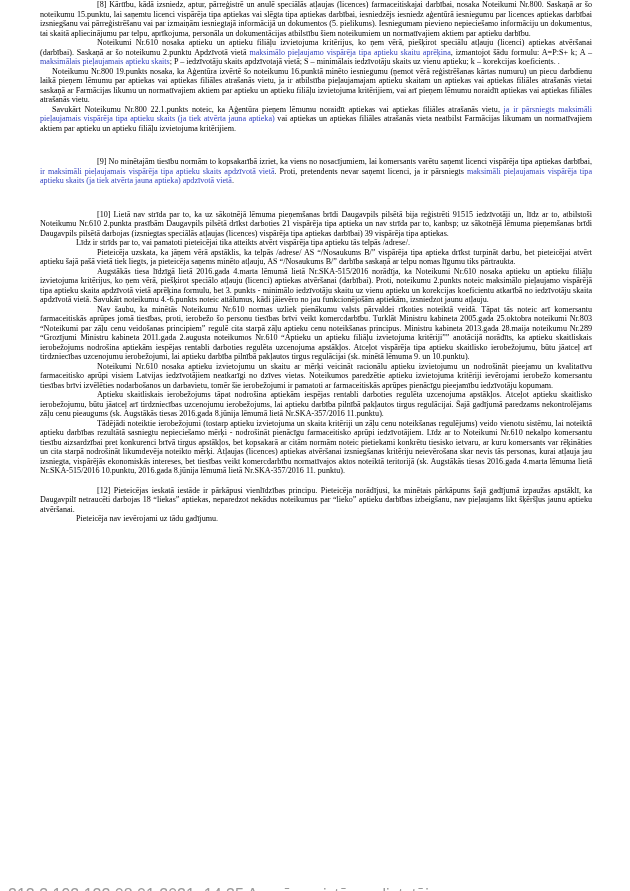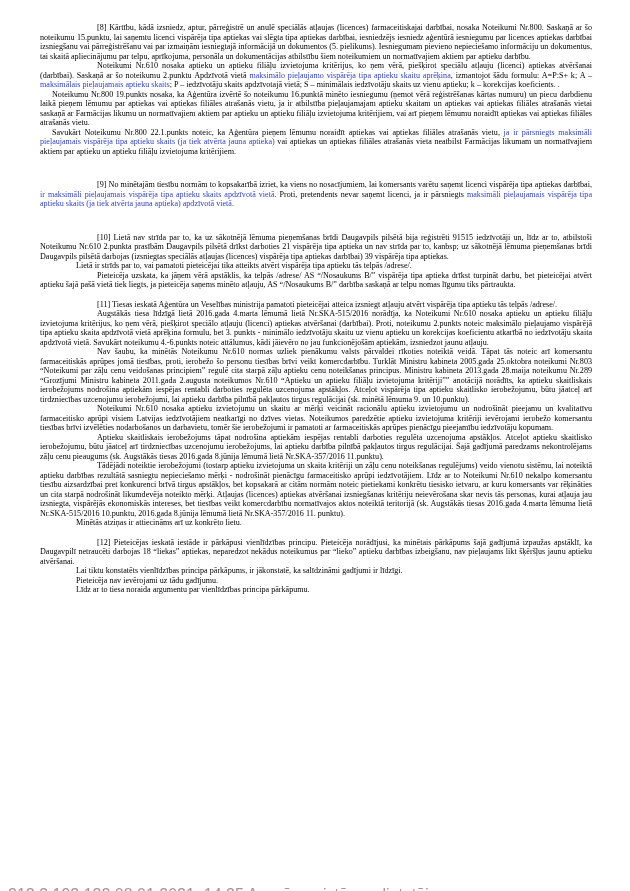--- a/index.html
+++ b/index.html
@@ -11,21 +11,20 @@
     overflow: hidden;
   }
   .page {
     position: absolute; inset: 0;
     background: #ffffff;
   }
   .doc {
     position: absolute;
     top: 0; left: 40px;
     width: 552px;
-    padding-top: 23px;
     color: #000000;
     font-size: 8.1px;
     line-height: 9.5px;
     text-align: justify;
   }
   .para { margin: 0; }
   .sp-s { margin-top: 10px; }
   .sp-l { margin-top: 24px; }
   .ind-lg { text-indent: 57px; }
   .ind-md { text-indent: 36px; }
@@ -46,28 +45,24 @@
 <body>
 
 <div class="page">
   <div class="doc">
       <p class="para ind-lg"><span>[8] Kārtību, kādā izsniedz, aptur, pārreģistrē un anulē speciālās atļaujas (licences) farmaceitiskajai darbībai, nosaka Noteikumi Nr.800. Saskaņā ar šo noteikumu 15.punktu, lai saņemtu licenci vispārēja tipa aptiekas vai slēgta tipa aptiekas darbībai, iesniedzējs iesniedz aģentūrā iesniegumu par licences aptiekas darbībai izsniegšanu vai pārreģistrēšanu vai par izmaiņām iesniegtajā informācijā un dokumentos (5. pielikums). Iesniegumam pievieno nepieciešamo informāciju un dokumentus, tai skaitā apliecinājumu par telpu, aprīkojuma, personāla un dokumentācijas atbilstību šiem noteikumiem un normatīvajiem aktiem par aptieku darbību.</span></p>
       <p class="para ind-lg"><span>Noteikumi Nr.610 nosaka aptieku un aptieku filiāļu izvietojuma kritērijus, ko ņem vērā, piešķirot speciālu atļauju (licenci) aptiekas atvēršanai (darbībai). Saskaņā ar šo noteikumu 2.punktu  Apdzīvotā vietā </span><span class="hl">maksimālo pieļaujamo vispārēja tipa aptieku skaitu aprēķina</span><span>, izmantojot šādu formulu: A=P:S+ k; A – </span><span class="hl">maksimālais pieļaujamais aptieku skaits</span><span>; P – iedzīvotāju skaits apdzīvotajā vietā; S – minimālais iedzīvotāju skaits uz vienu aptieku; k – korekcijas koeficients. .</span></p>
       <p class="para ind-sm"><span>Noteikumu Nr.800 19.punkts nosaka, ka Aģentūra izvērtē šo noteikumu 16.punktā minēto iesniegumu (ņemot vērā reģistrēšanas kārtas numuru) un piecu darbdienu laikā pieņem lēmumu par aptiekas vai aptiekas filiāles atrašanās vietu, ja ir atbilstība pieļaujamajam aptieku skaitam un aptiekas vai aptiekas filiāles atrašanās vietai saskaņā ar Farmācijas likumu un normatīvajiem aktiem par aptieku un aptieku filiāļu izvietojuma kritērijiem, vai arī pieņem lēmumu noraidīt aptiekas vai aptiekas filiāles atrašanās vietu.</span></p>
       <p class="para ind-sm"><span>Savukārt Noteikumu Nr.800 22.1.punkts noteic, ka Aģentūra pieņem lēmumu noraidīt aptiekas vai aptiekas filiāles atrašanās vietu, </span><span class="hl">ja ir pārsniegts maksimāli pieļaujamais vispārēja tipa aptieku skaits (ja tiek atvērta jauna aptieka)</span><span> vai aptiekas un aptiekas filiāles atrašanās vieta neatbilst Farmācijas likumam un normatīvajiem aktiem par aptieku un aptieku filiāļu izvietojuma kritērijiem.</span></p>
       <p class="para ind-lg sp-l"><span>[9] No minētajām tiesību normām to kopsakarībā izriet, ka viens no nosacījumiem, lai komersants varētu saņemt licenci vispārēja tipa aptiekas darbībai, </span><span class="hl">ir maksimāli pieļaujamais vispārēja tipa aptieku skaits apdzīvotā vietā</span><span>. Proti, pretendents nevar saņemt licenci, ja ir pārsniegts </span><span class="hl">maksimāli pieļaujamais vispārēja tipa aptieku skaits (ja tiek atvērta jauna aptieka) apdzīvotā vietā</span><span>.</span></p>
       <p class="para ind-lg sp-l"><span>[10] Lietā nav strīda par to, ka uz sākotnējā lēmuma pieņemšanas brīdi Daugavpils pilsētā bija reģistrēti 91515 iedzīvotāji un, līdz ar to, atbilstoši Noteikumu Nr.610 2.punkta prasībām Daugavpils pilsētā drīkst darboties 21 vispārēja tipa aptieka un nav strīda par to,  kanbsp; uz sākotnējā lēmuma pieņemšanas brīdi Daugavpils pilsētā darbojas (izsniegtas speciālās atļaujas (licences) vispārēja tipa aptiekas darbībai) 39 vispārēja tipa aptiekas.</span></p>
-      <p class="para ind-md"><span>Lietā ir strīds par to, vai pamatoti pieteicējai tika atteikts atvērt vispārēja tipa aptieku tās telpās /adrese/.</span></p>
+      <p class="para ind-md"><span>Līdz ir strīds par to, vai pamatoti pieteicējai tika atteikts atvērt vispārēja tipa aptieku tās telpās /adrese/.</span></p>
       <p class="para ind-lg"><span>Pieteicēja uzskata, ka jāņem vērā apstāklis, ka telpās /adrese/ AS “/Nosaukums B/” vispārēja tipa aptieka drīkst turpināt darbu, bet pieteicējai atvērt aptieku šajā pašā vietā tiek liegts, ja pieteicēja saņems minēto atļauju, AS “/Nosaukums B/” darbība saskaņā ar telpu nomas līgumu tiks pārtraukta.</span></p>
-      <p class="para ind-lg sp-s"><span>[11] Tiesas ieskatā Aģentūra un Veselības ministrija pamatoti pieteicējai atteica izsniegt atļauju atvērt vispārēja tipa aptieku tās telpās /adrese/.</span></p>
       <p class="para ind-lg"><span>Augstākās tiesa līdzīgā lietā 2016.gada 4.marta lēmumā lietā Nr.SKA-515/2016 norādīja, ka Noteikumi Nr.610 nosaka aptieku un aptieku filiāļu izvietojuma kritērijus, ko ņem vērā, piešķirot speciālo atļauju (licenci) aptiekas atvēršanai (darbībai). Proti, noteikumu 2.punkts noteic maksimālo pieļaujamo vispārējā tipa aptieku skaita apdzīvotā vietā aprēķina formulu, bet 3. punkts - minimālo iedzīvotāju skaitu uz vienu aptieku un korekcijas koeficientu atkarībā no iedzīvotāju skaita apdzīvotā vietā. Savukārt noteikumu 4.-6.punkts noteic attālumus, kādi jāievēro no jau funkcionējošām aptiekām, izsniedzot jaunu atļauju.</span></p>
       <p class="para ind-lg"><span>Nav šaubu, ka minētās Noteikumu Nr.610 normas uzliek pienākumu valsts pārvaldei rīkoties noteiktā veidā. Tāpat tās noteic arī komersantu farmaceitiskās aprūpes jomā tiesības, proti, ierobežo šo personu tiesības brīvi veikt komercdarbību. Turklāt Ministru kabineta 2005.gada 25.oktobra noteikumi Nr.803 “Noteikumi par zāļu cenu veidošanas principiem” regulē cita starpā zāļu aptieku cenu noteikšanas principus. Ministru kabineta 2013.gada  28.maija noteikumu Nr.289 “Grozījumi Ministru kabineta 2011.gada  2.augusta noteikumos Nr.610 “Aptieku un aptieku filiāļu izvietojuma kritēriji”” anotācijā norādīts, ka aptieku skaitliskais ierobežojums nodrošina aptiekām iespējas rentabli darboties regulēta uzcenojuma apstākļos. Atceļot vispārēja tipa aptieku skaitlisko ierobežojumu, būtu jāatceļ arī tirdzniecības uzcenojumu ierobežojumi, lai aptieku darbība pilnībā pakļautos tirgus regulācijai </span><span class="it">(sk. minētā lēmuma 9. un 10.punktu).</span></p>
       <p class="para ind-lg"><span>Noteikumi Nr.610 nosaka aptieku izvietojumu un skaitu ar mērķi veicināt racionālu aptieku izvietojumu un nodrošināt pieejamu un kvalitatīvu farmaceitisko aprūpi visiem Latvijas iedzīvotājiem neatkarīgi no dzīves vietas. Noteikumos paredzētie aptieku izvietojuma kritēriji ievērojami ierobežo komersantu tiesības brīvi izvēlēties nodarbošanos un darbavietu, tomēr šie ierobežojumi ir pamatoti ar farmaceitiskās aprūpes pienācīgu pieejamību iedzīvotāju kopumam.</span></p>
       <p class="para ind-lg"><span>Aptieku skaitliskais ierobežojums tāpat nodrošina aptiekām iespējas rentabli darboties regulēta uzcenojuma apstākļos. Atceļot aptieku skaitlisko ierobežojumu, būtu jāatceļ arī tirdzniecības uzcenojumu ierobežojums, lai aptieku darbība pilnībā pakļautos tirgus regulācijai. Šajā gadījumā paredzams nekontrolējams zāļu cenu pieaugums </span><span class="it">(sk. Augstākās tiesas 2016.gada 8.jūnija lēmumā lietā Nr.SKA-357/2016 11.punktu).</span></p>
       <p class="para ind-lg"><span>Tādējādi noteiktie ierobežojumi (tostarp aptieku izvietojuma un skaita kritēriji un zāļu cenu noteikšanas regulējums) veido vienotu sistēmu, lai noteiktā aptieku darbības rezultātā sasniegtu nepieciešamo mērķi - nodrošināt pienācīgu farmaceitisko aprūpi iedzīvotājiem. Līdz ar to Noteikumi Nr.610 nekalpo komersantu tiesību aizsardzībai pret konkurenci brīvā tirgus apstākļos, bet kopsakarā ar citām normām noteic pietiekami konkrētu tiesisko ietvaru, ar kuru komersants var rēķināties un cita starpā nodrošināt likumdevēja noteikto mērķi. Atļaujas (licences) aptiekas atvēršanai izsniegšanas kritēriju neievērošana skar nevis tās personas, kurai atļauja jau izsniegta, vispārējās ekonomiskās intereses, bet tiesības veikt komercdarbību normatīvajos aktos noteiktā teritorijā </span><span class="it">(sk. Augstākās tiesas 2016.gada 4.marta lēmuma lietā Nr.SKA-515/2016 10.punktu, 2016.gada 8.jūnija lēmumā lietā Nr.SKA-357/2016 11. punktu).</span></p>
-      <p class="para ind-md"><span>Minētās atziņas ir attiecināms arī uz konkrēto lietu.</span></p>
       <p class="para ind-lg sp-s"><span>[12] Pieteicējas ieskatā iestāde ir pārkāpusi vienlīdzības principu. Pieteicēja norādījusi, ka minētais pārkāpums šajā gadījumā izpaužas apstāklī, ka Daugavpilī netraucēti darbojas 18 “liekas” aptiekas, neparedzot nekādus noteikumus par “lieko” aptieku darbības izbeigšanu, nav pieļaujams likt šķēršļus jaunu aptieku atvēršanai.</span></p>
-      <p class="para ind-md"><span>Lai tiktu konstatēts vienlīdzības principa pārkāpums, ir jākonstatē, ka salīdzināmi gadījumi ir līdzīgi.</span></p>
       <p class="para ind-md"><span>Pieteicēja nav ievērojami uz tādu gadījumu.</span></p>
-      <p class="para ind-md"><span>Līdz ar to tiesa noraida argumentu par vienlīdzības principa pārkāpumu.</span></p>
     </div>
   <div class="footer" style="color: rgb(153, 153, 153);">212.3.192.122 08.01.2021. 14:35 Anonīms sistēmas lietotājs</div>
 </div>
 
 </body></html>

